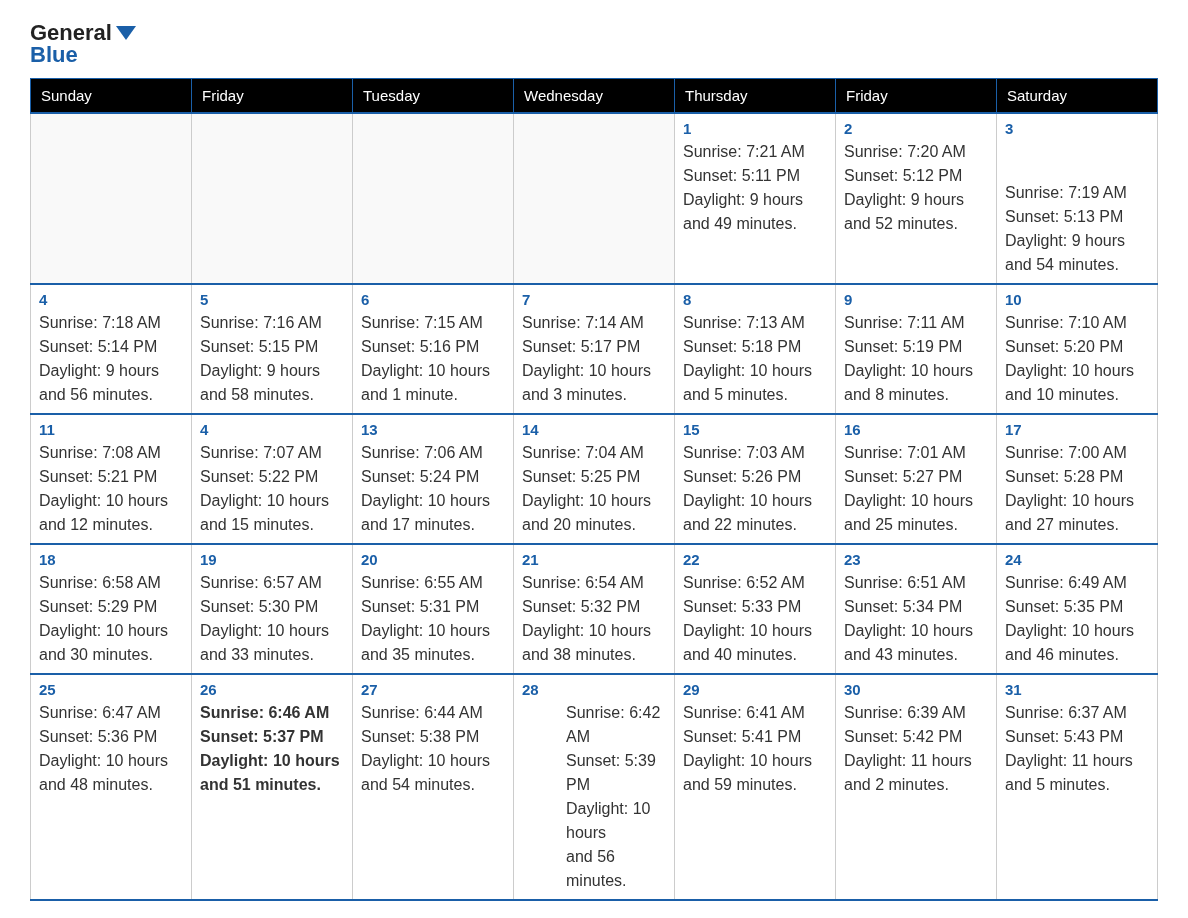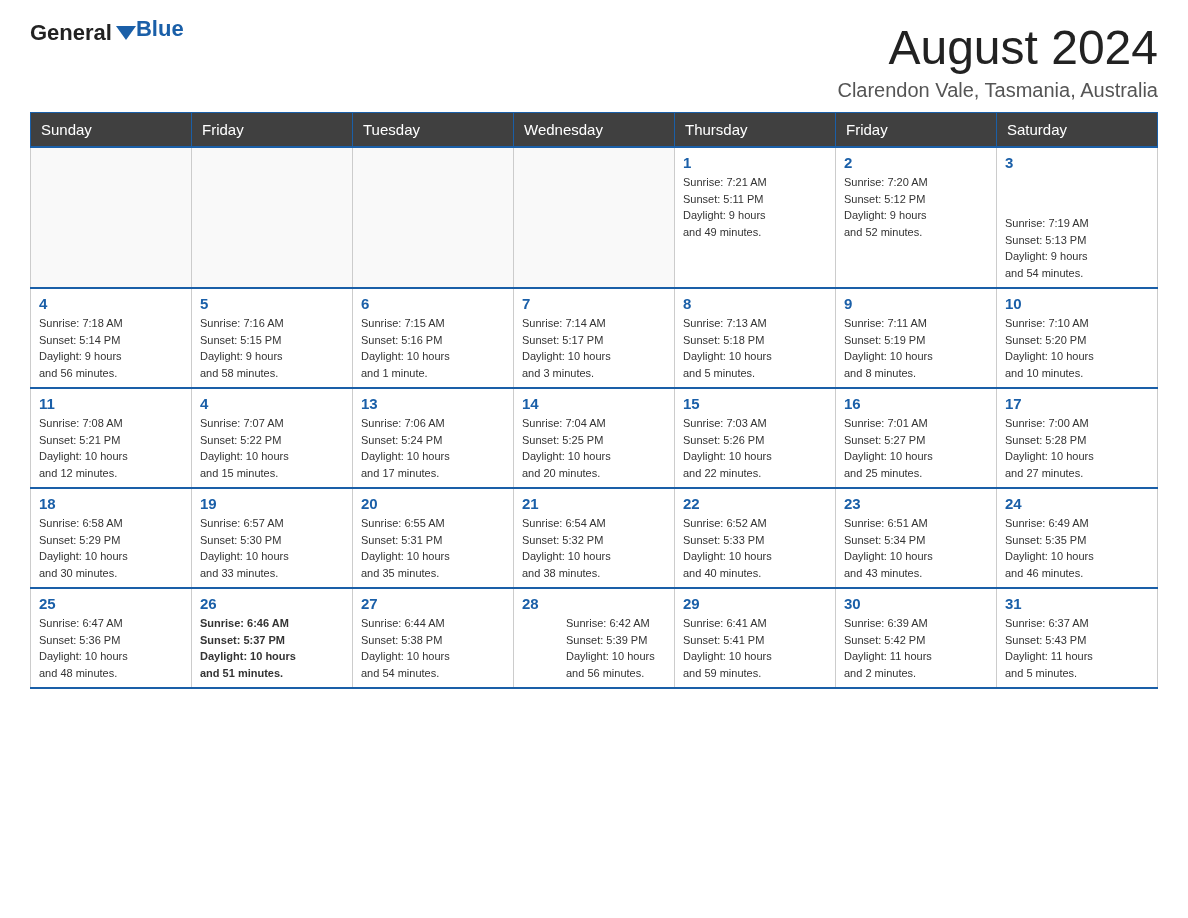--- a/index.html
+++ b/index.html
@@ -10,21 +10,21 @@
       color: #222;
     }
     .header {
       display: flex;
       justify-content: space-between;
       align-items: flex-start;
       margin-bottom: 10px;
     }
     .logo {
       display: flex;
-      flex-direction: row;
+      flex-direction: column;
       align-items: flex-start;
     }
     .logo-text {
       font-size: 22px;
       font-weight: bold;
       color: #222;
       display: flex;
       align-items: center;
       gap: 2px;
     }
@@ -56,21 +56,21 @@
       font-size: 20px;
       color: #555;
       margin-top: 4px;
     }
     .calendar {
       width: 100%;
       border-collapse: collapse;
       margin-top: 10px;
     }
     .calendar th {
-      background-color: #404040;
+      background-color: #000000;
       color: #fff;
       padding: 8px 10px;
       text-align: left;
       font-size: 15px;
       font-weight: normal;
       border: 1px solid #1a5fa8;
     }
     .calendar td {
       border: 1px solid #ccc;
       vertical-align: top;
@@ -83,42 +83,38 @@
     .calendar td.empty {
       background: #f9f9f9;
     }
     .day-number {
       font-size: 15px;
       font-weight: bold;
       color: #1a5fa8;
       margin-bottom: 3px;
     }
     .day-info {
-      font-size: 11px;
+      font-size: 16px;
       color: #333;
       line-height: 1.5;
     }
     .calendar tr {
       border-bottom: 2px solid #1a5fa8;
     }
   </style>
 </head>
 <body>
 
 <div class="header">
   <div class="logo">
     <div class="logo-text">
       <span>General</span>
         <span class="logo-triangle"></span>
     </div>
     <div class="logo-blue-line">Blue</div>
-  </div>
-  <div class="title-section">
-    <div class="main-title">August 2024</div>
-    <div class="subtitle">Clarendon Vale, Tasmania, Australia</div>
   </div>
 </div>
 
 <table class="calendar">
   <thead>
     <tr>
       <th>Sunday</th>
       <th>Friday</th>
       <th>Tuesday</th>
       <th>Wednesday</th>

